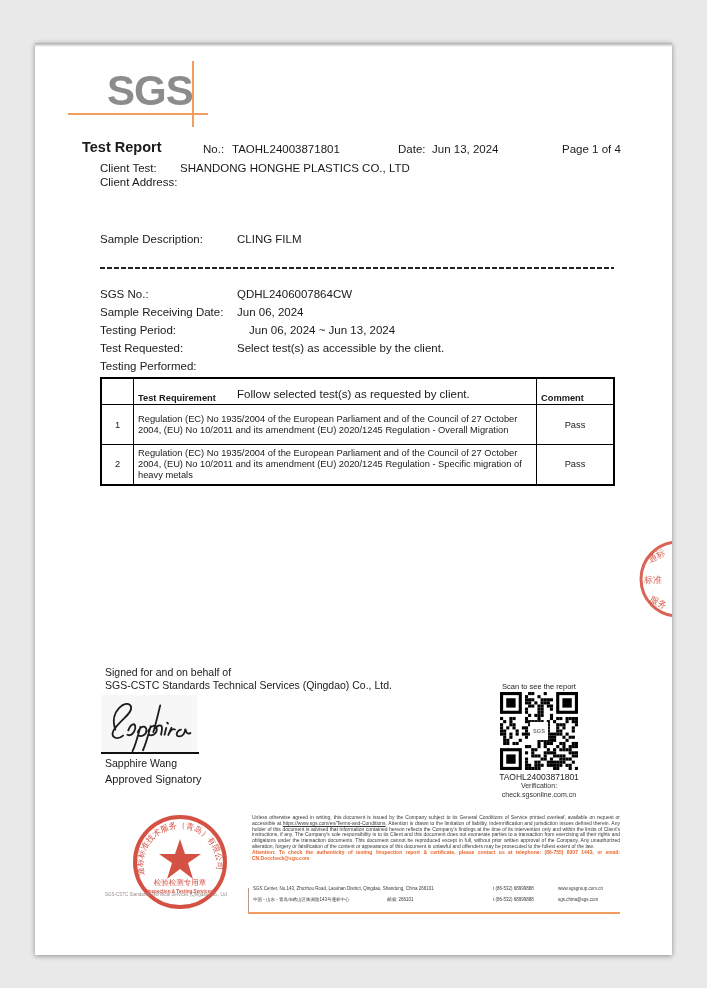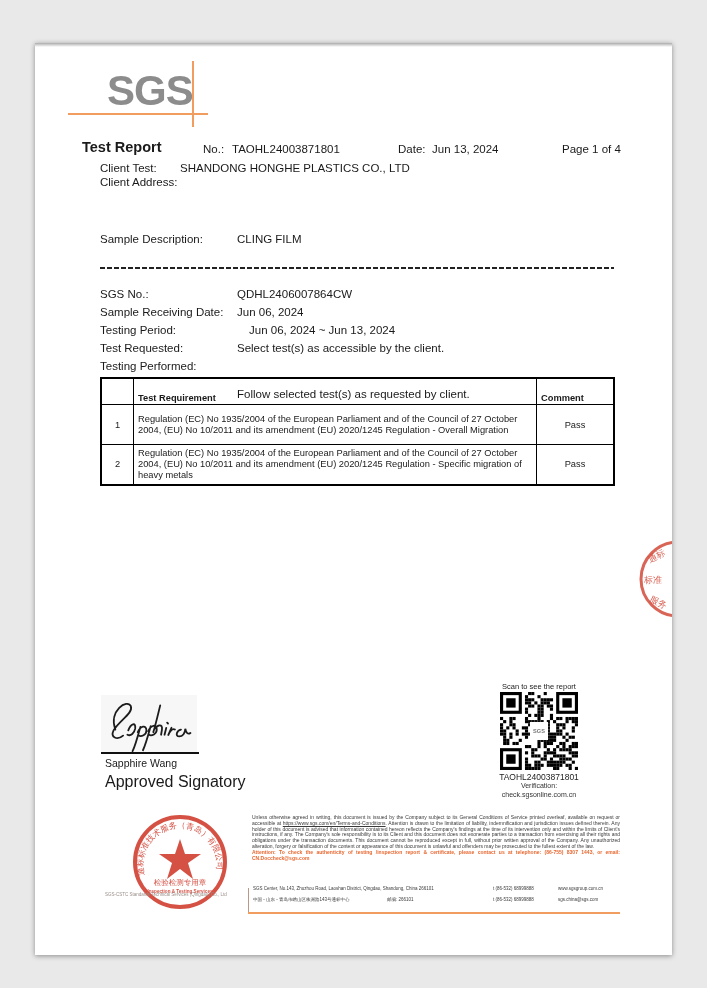--- a/index.html
+++ b/index.html
@@ -102,38 +102,40 @@
     </table>
 
   <svg class="abs" style="left:599px;top:494px;" width="84" height="84" viewBox="0 0 84 84">
     <circle cx="44" cy="42" r="37" fill="none" stroke="#d24a3a" stroke-width="3" opacity="0.85"></circle>
     <text x="16" y="26" font-size="9" fill="#d24a3a" opacity="0.85" transform="rotate(-28 16 26)">通标</text>
     <text x="10" y="46" font-size="9" fill="#d24a3a" opacity="0.85">标准</text>
     <text x="15" y="64" font-size="9" fill="#d24a3a" opacity="0.85" transform="rotate(26 15 64)">服务</text>
   </svg>
 
   <div class="abs lbl" style="left:70px;top:623px;font-size:10.5px;line-height:13px;width:340px;">
+    <div>Signed for and on behalf of</div>
+    <div>SGS-CSTC Standards Technical Services (Qingdao) Co., Ltd.</div>
   </div>
   <div class="abs sig-box" style="left:66px;top:652px;width:96px;height:57px;">
     <svg width="96" height="57" viewBox="0 0 110 66">
       <g fill="none" stroke="#1c1c1c" stroke-width="2.1" stroke-linecap="round">
         <path d="M16 40 C8 18 30 4 34 13 C37 21 20 30 14 41 C10 49 18 53 25 47"></path>
         <path d="M31 41 c3 -8 9 -10 8 -2 c-1 5 -5 9 -9 7"></path>
         <path d="M45 37 c-3 11 -6 22 -9 28 M42 43 c3 -7 10 -9 10 -2 c0 5 -6 8 -9 6"></path>
         <path d="M57 36 c-3 11 -6 22 -9 28 M54 42 c3 -7 10 -9 10 -2 c0 5 -6 8 -9 6"></path>
         <path d="M68 12 c-3 12 -6 25 -8 31 M61 40 c4 -6 10 -7 9 0 l-1 6"></path>
         <path d="M75 38 l-2 8 M76 32 l1 1"></path>
         <path d="M81 38 c-2 4 -3 7 -4 9 c2 -5 5 -9 8 -7"></path>
         <path d="M92 40 c-5 1 -7 8 -2 8 c4 0 7 -4 7 -9 c1 5 3 7 6 5"></path>
       </g>
     </svg>
   </div>
   <div class="abs sig-underline" style="left:66px;top:709px;width:98px;"></div>
   <div class="abs" style="left:70px;top:714px;font-size:10.5px;">Sapphire Wang</div>
-  <div class="abs" style="left:70px;top:730px;font-size:16px;text-align:center;">Approved Signatory</div>
+  <div class="abs" style="left:70px;top:730px;font-size:11px;text-align:center;">Approved Signatory</div>
 
   <div class="abs qr-caption" style="left:440px;top:639px;width:128px;">Scan to see the report</div>
   <div class="abs" style="left:465px;top:649px;width:78px;height:78px;" id="qr"><svg width="78" height="78" viewBox="0 0 78 78">
         <rect width="78" height="78" fill="#fff"></rect>
         <g fill="#000">
           <rect x="28.08" y="0.00" width="3.12" height="3.12"></rect>
           <rect x="31.20" y="0.00" width="3.12" height="3.12"></rect>
           <rect x="43.68" y="0.00" width="3.12" height="3.12"></rect>
           <rect x="24.96" y="3.12" width="3.12" height="3.12"></rect>
           <rect x="37.44" y="3.12" width="3.12" height="3.12"></rect>

